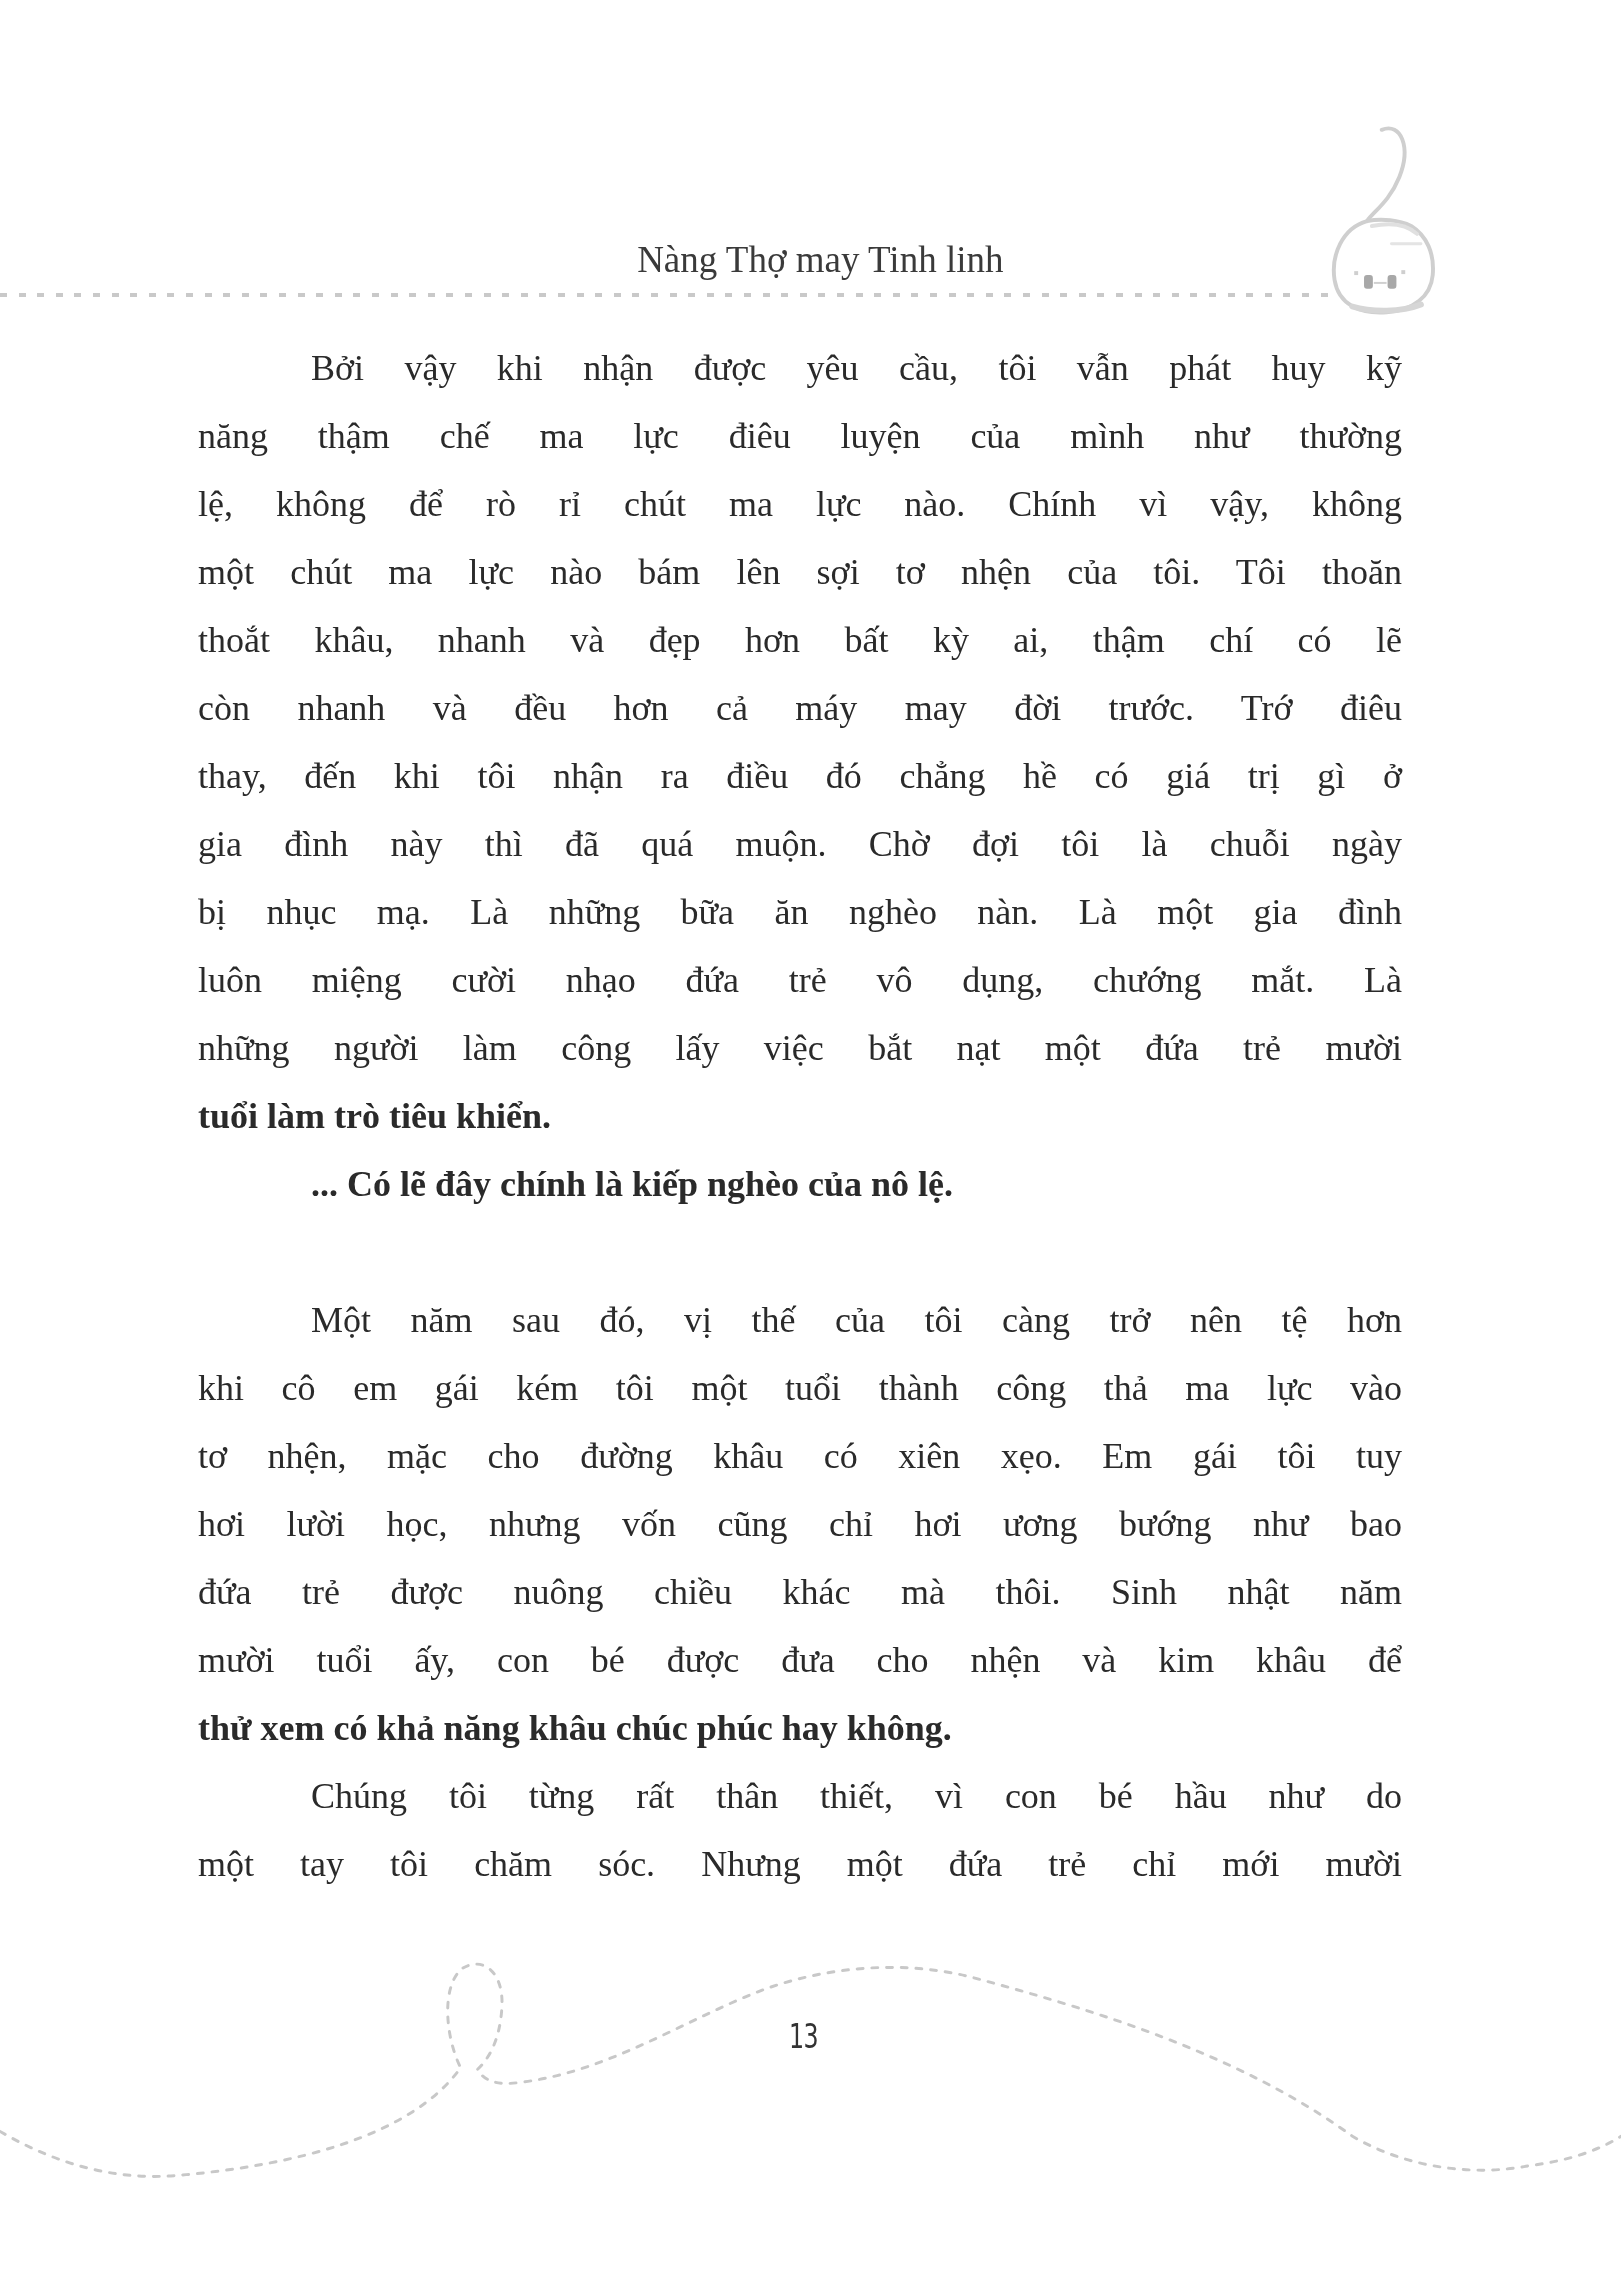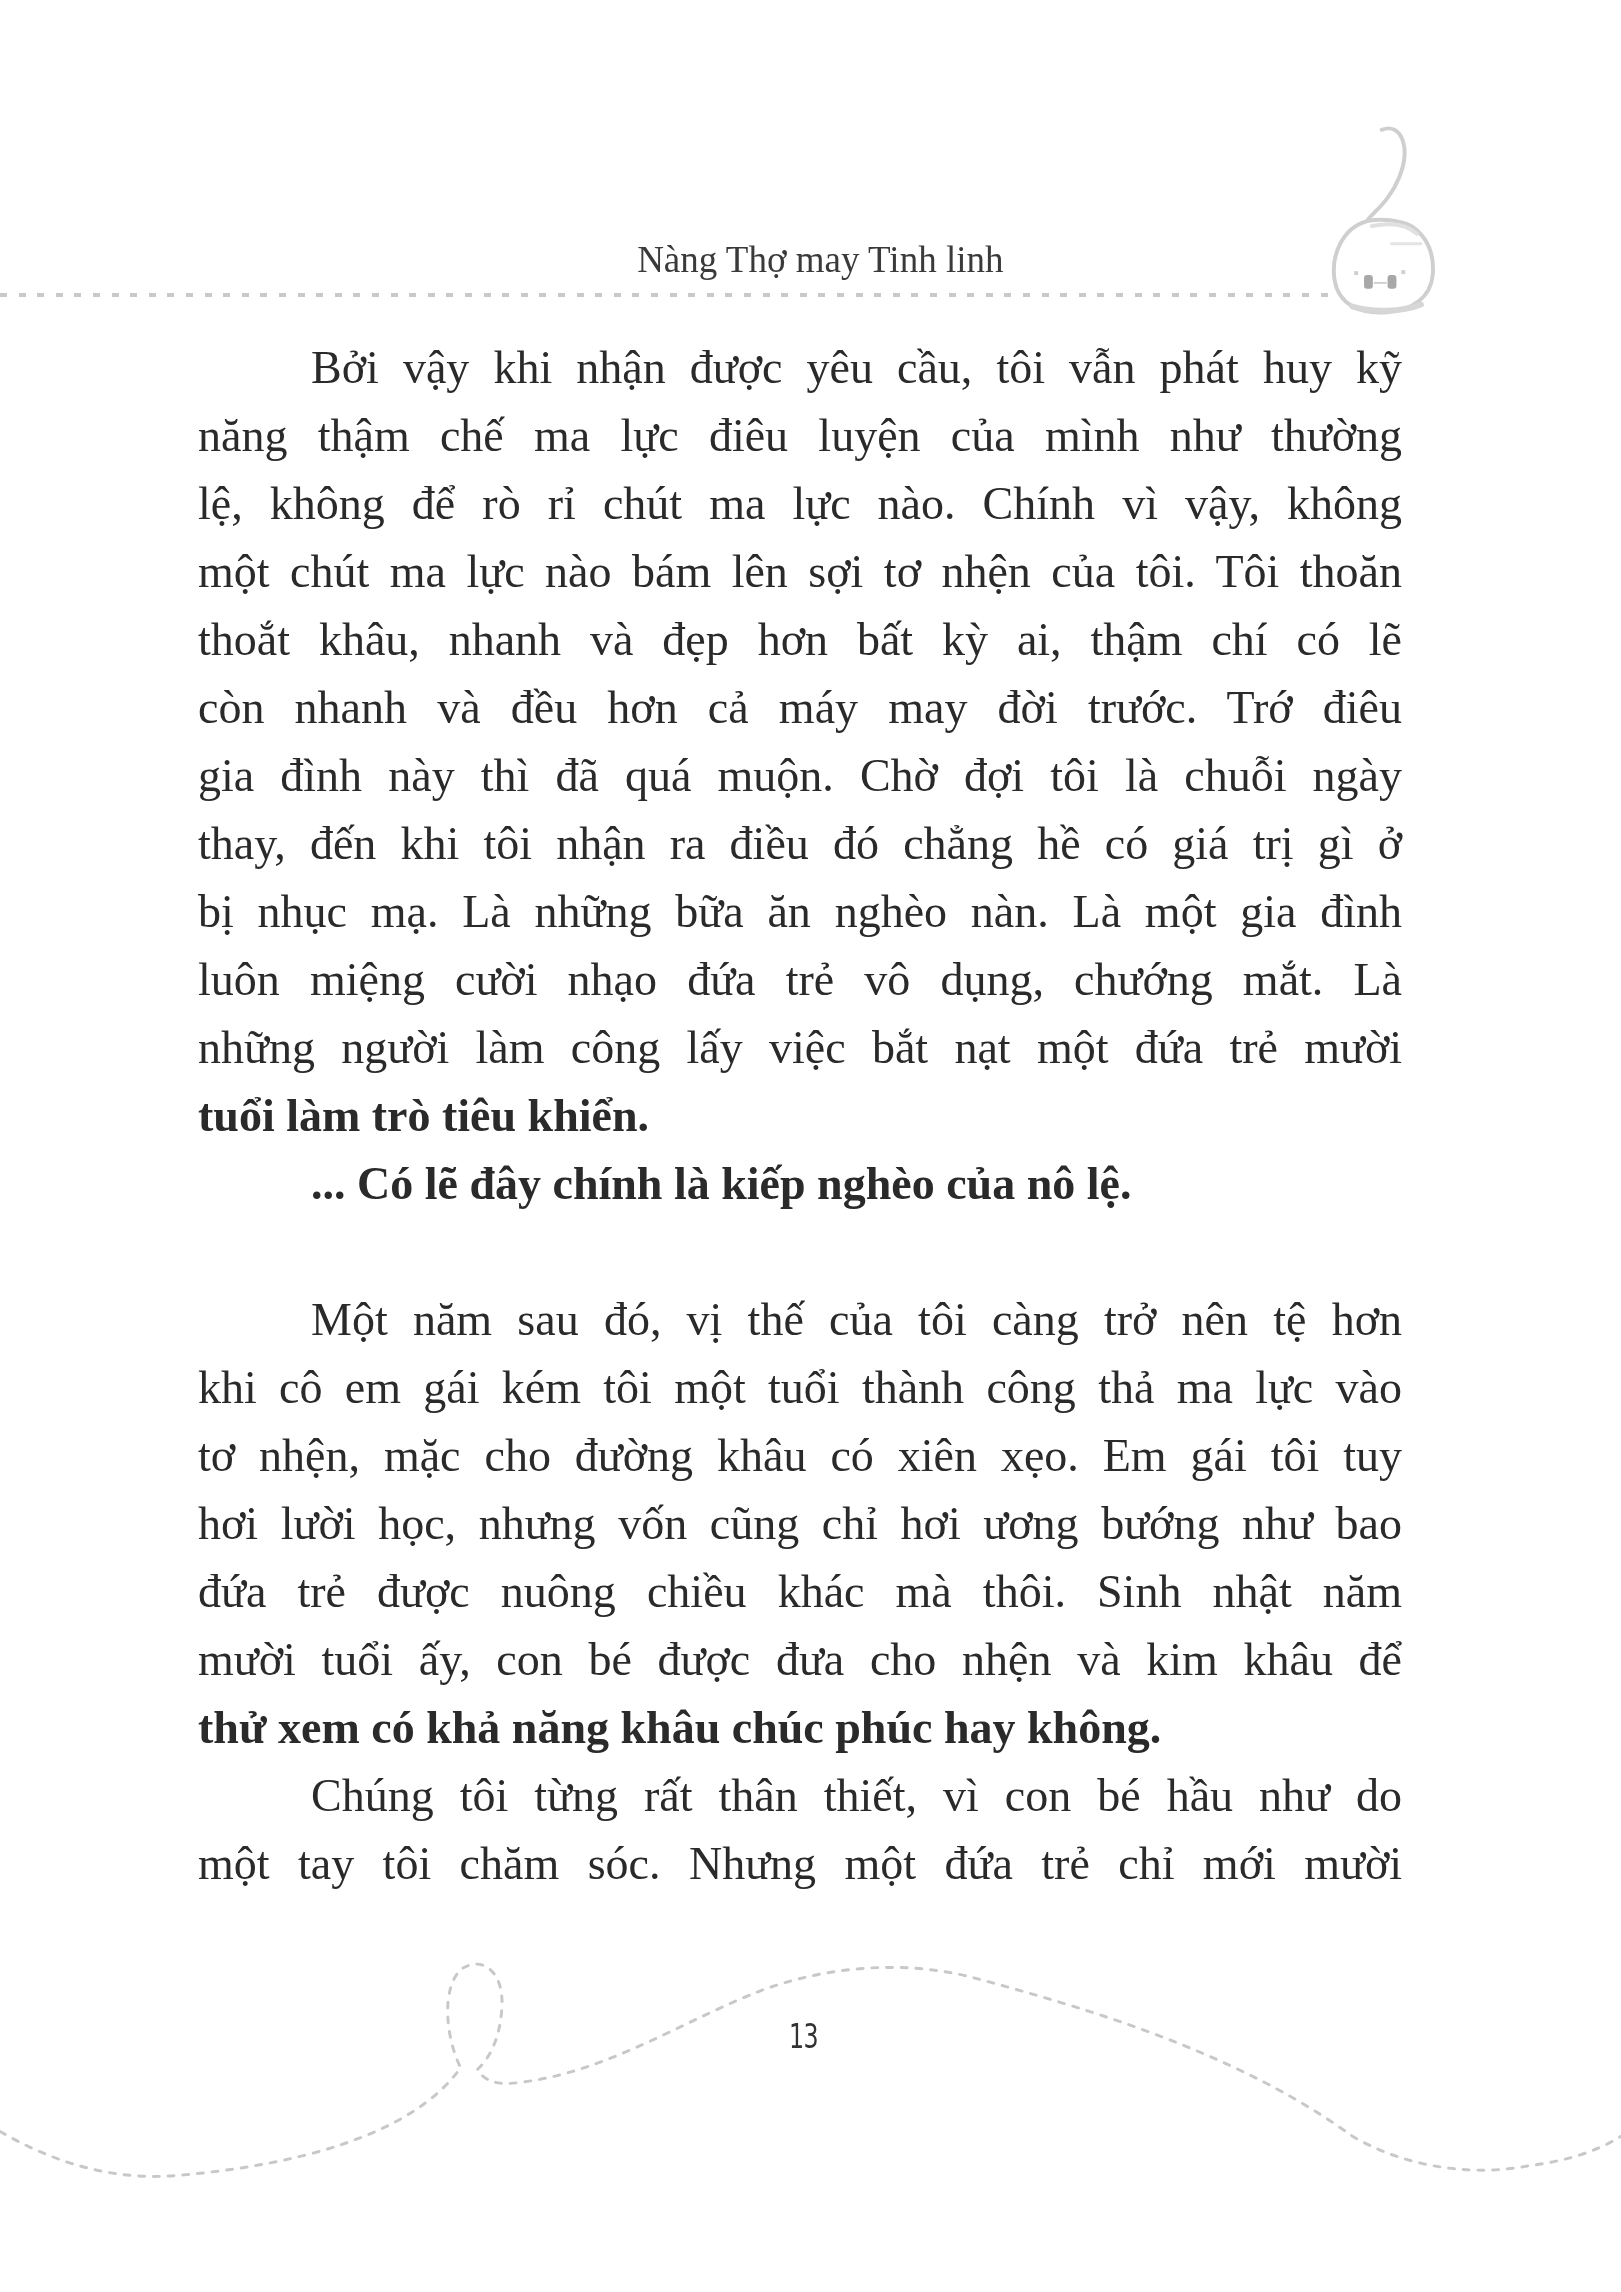--- a/index.html
+++ b/index.html
@@ -48,21 +48,21 @@
       top: 118px;
       width: 157px;
       height: 216px;
     }
     .body-text {
       position: absolute;
       left: 198px;
       top: 334px;
       width: 1204px;
       font-family: "Liberation Serif", "DejaVu Serif", serif;
-      font-size: 46px;
+      font-size: 36px;
       line-height: 68px;
       color: #2a2a2a;
       text-align: justify;
       text-align-last: left;
     }
     .body-text .line {
       display: block;
       text-align: justify;
       text-align-last: justify;
       white-space: nowrap;
@@ -128,22 +128,22 @@
   </svg>
 
   <div class="body-text">
     <div>
       <span class="line indent">Bởi vậy khi nhận được yêu cầu, tôi vẫn phát huy kỹ</span>
       <span class="line">năng thậm chế ma lực điêu luyện của mình như thường</span>
       <span class="line">lệ, không để rò rỉ chút ma lực nào. Chính vì vậy, không</span>
       <span class="line">một chút ma lực nào bám lên sợi tơ nhện của tôi. Tôi thoăn</span>
       <span class="line">thoắt khâu, nhanh và đẹp hơn bất kỳ ai, thậm chí có lẽ</span>
       <span class="line">còn nhanh và đều hơn cả máy may đời trước. Trớ điêu</span>
+      <span class="line">thay, đến khi tôi nhận ra điều đó chẳng hề có giá trị gì ở</span>
       <span class="line">gia đình này thì đã quá muộn. Chờ đợi tôi là chuỗi ngày</span>
-      <span class="line">thay, đến khi tôi nhận ra điều đó chẳng hề có giá trị gì ở</span>
       <span class="line">bị nhục mạ. Là những bữa ăn nghèo nàn. Là một gia đình</span>
       <span class="line">luôn miệng cười nhạo đứa trẻ vô dụng, chướng mắt. Là</span>
       <span class="line">những người làm công lấy việc bắt nạt một đứa trẻ mười</span>
       <span class="line last">tuổi làm trò tiêu khiển.</span>
     </div>
     <div>
       <span class="line indent last">... Có lẽ đây chính là kiếp nghèo của nô lệ.</span>
     </div>
     <div class="blank"></div>
     <div>

